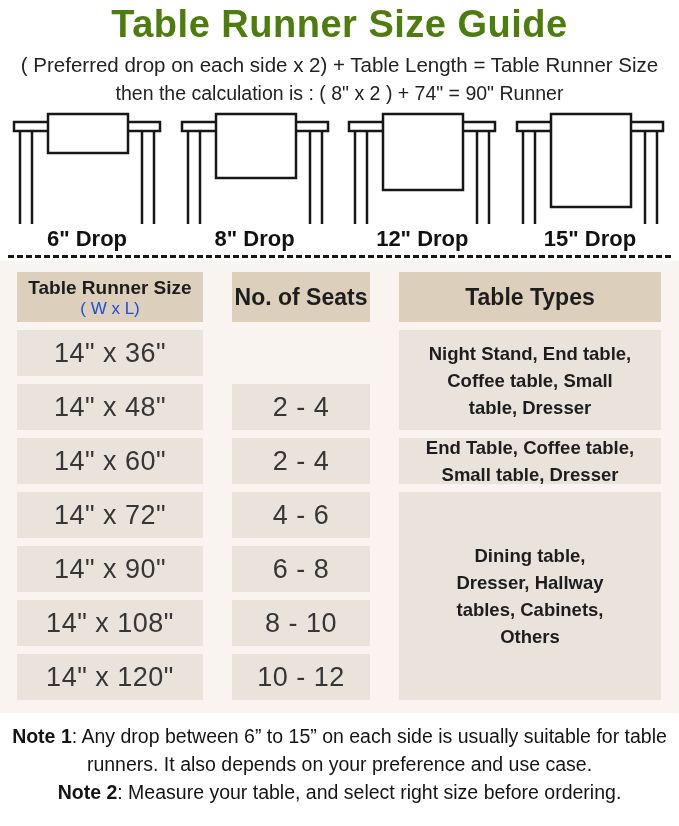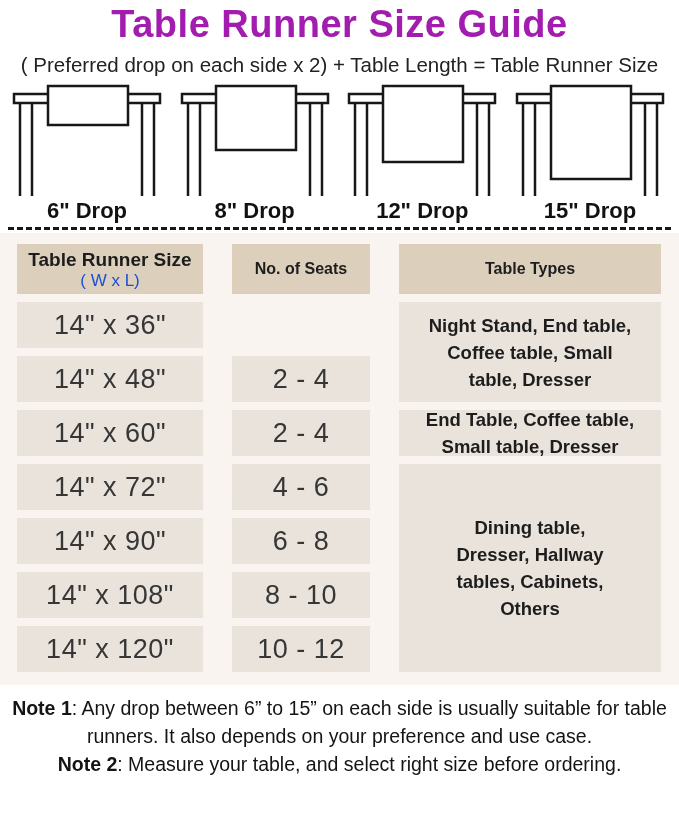--- a/index.html
+++ b/index.html
@@ -10,21 +10,21 @@
     font-family: "Liberation Sans", "DejaVu Sans", sans-serif;
     color: #1b1b1b;
     overflow: hidden;
   }
   .page-title {
     text-align: center;
     font-size: 38px;
     font-weight: bold;
     letter-spacing: 0.5px;
     padding-top: 3px;
-    color: #a21caf;
+    color: #4d7c0f;
   }
   .formula-line {
     text-align: center;
     font-size: 20.5px;
     margin-top: 7px;
     color: #222;
   }
   .example-line {
     text-align: center;
     font-size: 19.5px;
@@ -70,21 +70,21 @@
     justify-content: center;
     text-align: center;
   }
   .hdr-cell {
     background: #dccfbc;
     font-weight: bold;
     color: #1d1d1d;
   }
   .hdr-size-title { font-size: 19px; line-height: 22px; }
   .hdr-size-sub   { font-size: 17px; font-weight: normal; line-height: 19px; color: #1d4ed8; }
-  .hdr-seats, .hdr-types { font-size: 16px; }
+  .hdr-seats, .hdr-types { font-size: 23px; }
   .data-cell {
     background: #e9e3dc;
     font-size: 27px;
     color: #363636;
     letter-spacing: 0.5px;
   }
   .type-cell {
     background: #e9e3dc;
     font-size: 18.5px;
     font-weight: bold;
@@ -103,20 +103,21 @@
   .notes b { font-weight: bold; }
 </style>
 </head>
 <body>
 
 <div>
 
   <h1 class="page-title">Table Runner Size Guide</h1>
 
   <p class="formula-line">( Preferred drop on each side x 2) + Table Length = Table Runner Size</p>
+  <p class="example-line">then the calculation is : ( 8" x 2 ) + 74" = 90" Runner</p>
 
   <div class="figures-row">
       <div class="figure">
         <svg width="152" height="113" viewBox="0 0 152 113">
           <rect x="3" y="10" width="146" height="9" fill="#fff" stroke="#171717" stroke-width="2.5"></rect>
           <line x1="9" y1="19" x2="9" y2="112" stroke="#171717" stroke-width="2.5"></line>
           <line x1="21" y1="19" x2="21" y2="112" stroke="#171717" stroke-width="2.5"></line>
           <line x1="131" y1="19" x2="131" y2="112" stroke="#171717" stroke-width="2.5"></line>
           <line x1="143" y1="19" x2="143" y2="112" stroke="#171717" stroke-width="2.5"></line>
           <rect x="37" y="2" width="80" height="39" fill="#fff" stroke="#171717" stroke-width="2.5"></rect>

